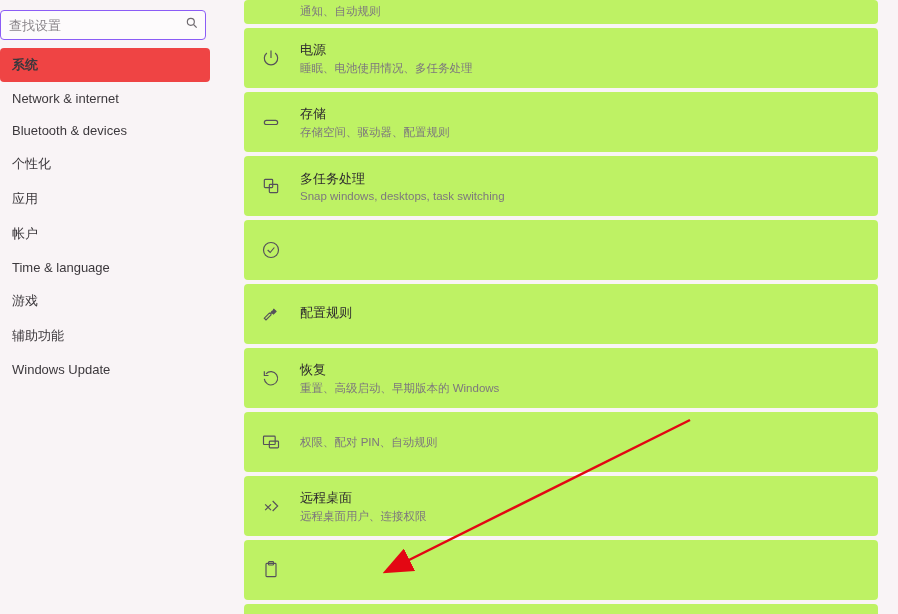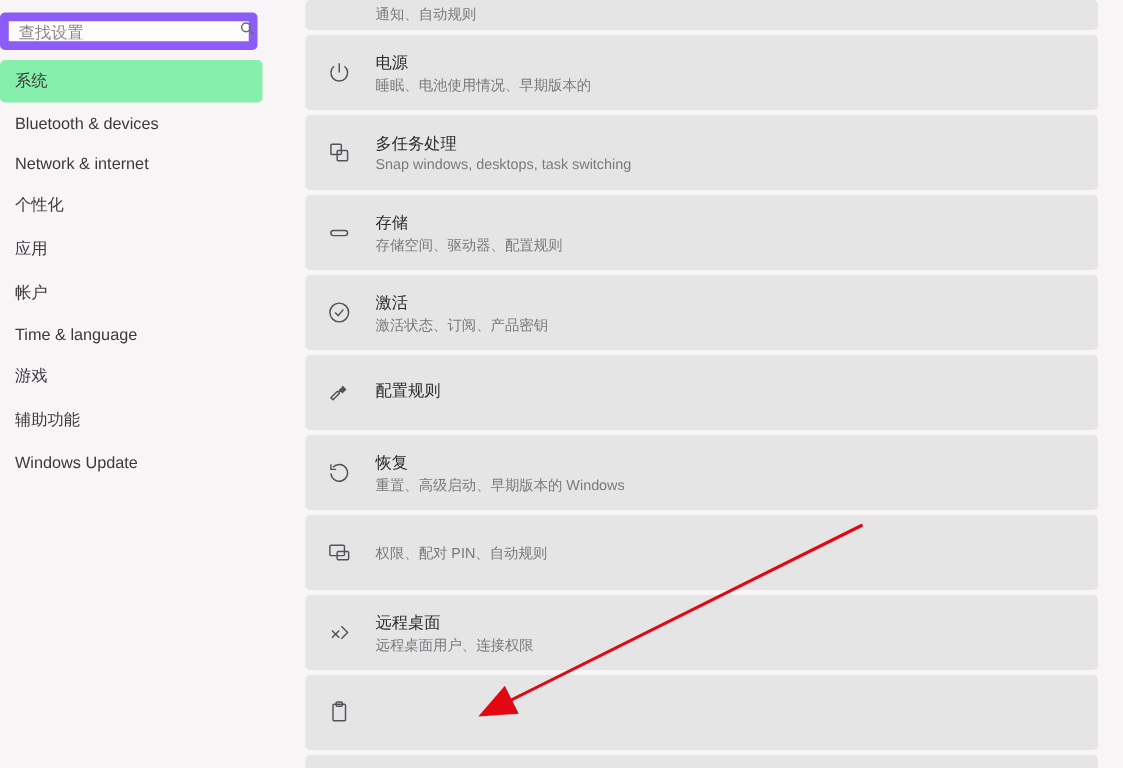--- a/index.html
+++ b/index.html
@@ -17,21 +17,21 @@
       position: relative;
     }
     .sidebar {
       width: 214px;
       padding: 10px 0;
       flex-shrink: 0;
     }
     .search-box {
       margin: 0 8px 8px 0;
       background: #fdfbfc;
-      border: 7px solid #8b5cf6;
+      border: 1px solid #8b5cf6;
       border-radius: 4px;
       display: flex;
       align-items: center;
       padding: 4px 8px;
       height: 30px;
     }
     .search-box input {
       border: none;
       outline: none;
       background: transparent;
@@ -49,29 +49,30 @@
     }
     .nav-item {
       padding: 8px 12px;
       font-size: 13px;
       color: #3c383c;
       cursor: pointer;
       border-radius: 4px;
       margin: 1px 4px 1px 0;
     }
     .nav-item.active {
-      background: #86efac;
+      background: #ef4444;
+      font-weight: bold;
     }
     .main {
       flex: 1;
       padding: 0 20px 0 30px;
       overflow-y: auto;
     }
     .setting-row {
-      background: #e5e5e5;
+      background: #bef264;
       border-radius: 4px;
       margin-bottom: 4px;
       display: flex;
       align-items: center;
       padding: 12px 16px;
       gap: 18px;
       cursor: pointer;
       min-height: 60px;
     }
     .setting-row.partial {
@@ -120,22 +121,22 @@
   <div class="search-box">
     <input type="text" placeholder="查找设置" style="">
     <span>
       <svg class="search-icon-svg" viewBox="0 0 24 24" fill="none" stroke="currentColor" stroke-width="2">
         <circle cx="10" cy="10" r="6"></circle>
           <line x1="15" y1="15" x2="20" y2="20"></line>
       </svg>
     </span>
   </div>
   <div class="nav-item active"><span>系统</span></div>
+  <div class="nav-item"><span>Network &amp; internet</span></div>
   <div class="nav-item"><span>Bluetooth &amp; devices</span></div>
-  <div class="nav-item"><span>Network &amp; internet</span></div>
   <div class="nav-item"><span>个性化</span></div>
   <div class="nav-item"><span>应用</span></div>
   <div class="nav-item"><span>帐户</span></div>
   <div class="nav-item"><span>Time &amp; language</span></div>
   <div class="nav-item"><span>游戏</span></div>
   <div class="nav-item"><span>辅助功能</span></div>
   <div class="nav-item"><span>Windows Update</span></div>
 </div>
 
 <div class="main">
@@ -148,59 +149,55 @@
 
   <div class="setting-row">
     <div class="setting-icon">
       <svg viewBox="0 0 24 24">
           <path d="M12 3v9"></path>
           <path d="M7 6a8 8 0 1 0 10 0"></path>
         </svg>
     </div>
     <div class="setting-text">
       <div class="title">电源</div>
-      <div class="desc">睡眠、电池使用情况、早期版本的</div>
+      <div class="desc">睡眠、电池使用情况、多任务处理</div>
+    </div>
+  </div>
+
+  <div class="setting-row">
+    <div class="setting-icon">
+      <svg viewBox="0 0 24 24">
+          <rect x="4" y="10" width="16" height="5" rx="2.5"></rect>
+        </svg>
+    </div>
+    <div class="setting-text">
+      <div class="title">存储</div>
+      <div class="desc">存储空间、驱动器、配置规则</div>
     </div>
   </div>
 
   <div class="setting-row">
     <div class="setting-icon">
       <svg viewBox="0 0 24 24">
           <rect x="4" y="4" width="10" height="10" rx="1"></rect>
           <rect x="10" y="10" width="10" height="10" rx="1"></rect>
         </svg>
     </div>
     <div class="setting-text">
       <div class="title">多任务处理</div>
       <div class="desc">Snap windows, desktops, task switching</div>
     </div>
   </div>
 
   <div class="setting-row">
     <div class="setting-icon">
       <svg viewBox="0 0 24 24">
-          <rect x="4" y="10" width="16" height="5" rx="2.5"></rect>
-        </svg>
-    </div>
-    <div class="setting-text">
-      <div class="title">存储</div>
-      <div class="desc">存储空间、驱动器、配置规则</div>
-    </div>
-  </div>
-
-  <div class="setting-row">
-    <div class="setting-icon">
-      <svg viewBox="0 0 24 24">
           <circle cx="12" cy="12" r="9"></circle>
           <path d="M8 12l3 3 5-6"></path>
         </svg>
-    </div>
-    <div class="setting-text">
-      <div class="title">激活</div>
-      <div class="desc">激活状态、订阅、产品密钥</div>
     </div>
   </div>
 
   <div class="setting-row">
     <div class="setting-icon">
       <svg viewBox="0 0 24 24">
           <path d="M15 6a4 4 0 0 1-5 5l-6 6 2 2 6-6a4 4 0 0 1 5-5l-3 3 1 1 3-3z"></path>
         </svg>
     </div>
     <div class="setting-text">

